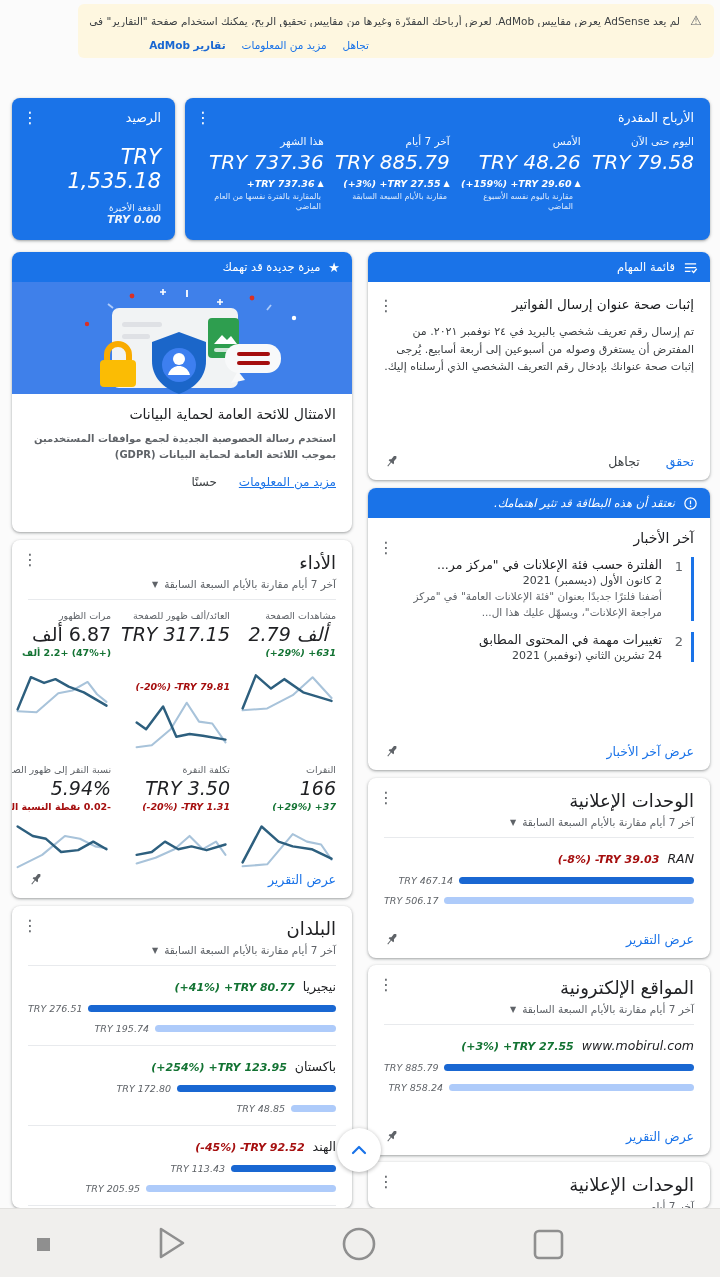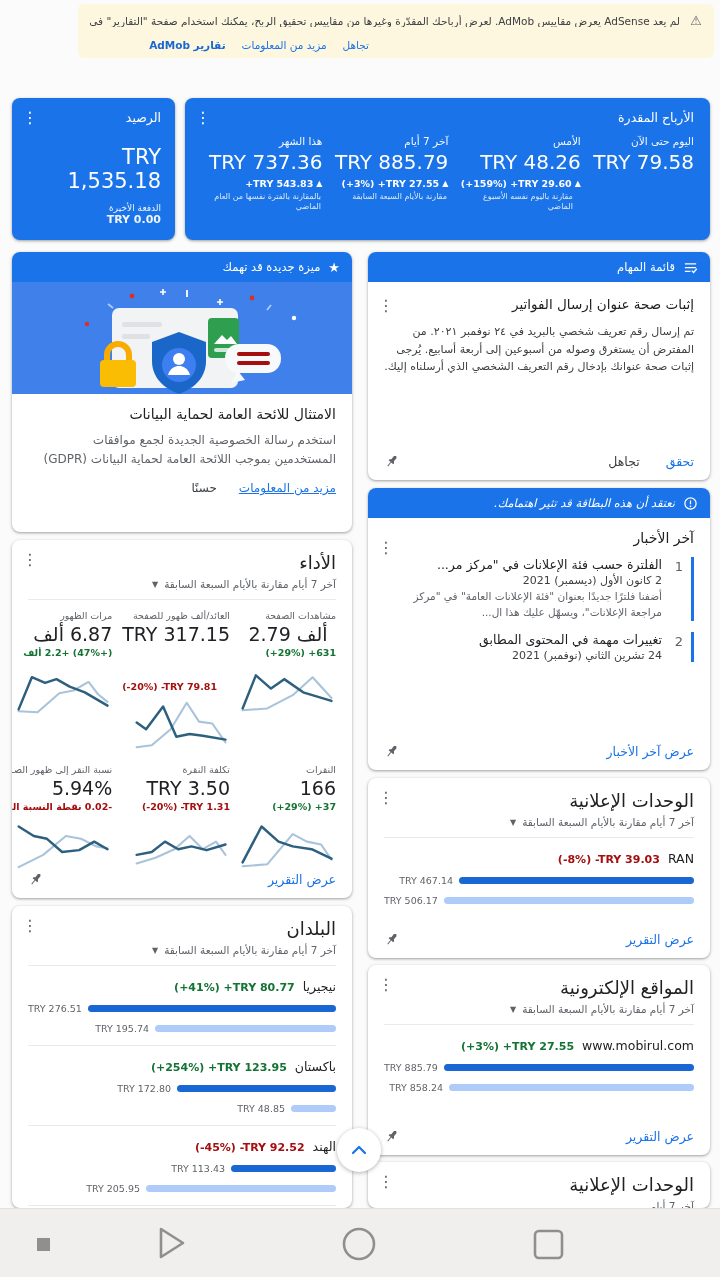--- a/index.html
+++ b/index.html
@@ -25,21 +25,21 @@
   .card.blue .dots { color:#fff; }
   .chead { height:30px; background:#1a73e8; color:#fff; display:flex; align-items:center;
            gap:8px; padding:0 12px; font-size:11.5px; }
   .ctitle { font-size:18px; color:#202124; }
   .subtl { margin-top:5px; font-size:10.5px; color:#5f6368; display:flex; align-items:center; gap:6px; }
   .caret { font-size:8px; color:#5f6368; }
   .divider { border-bottom:1px solid #e8eaed; margin-top:9px; }
   .cfoot { position:absolute; bottom:11px; left:16px; right:16px; display:flex;
            justify-content:space-between; align-items:center; flex-direction:row-reverse; }
   .report-link { font-size:12.5px; color:#1a73e8; cursor:pointer; }
-  .ltr { direction:ltr; unicode-bidi:isolate; }
+  .ltr { direction:ltr; unicode-bidi:isolate;font-style:italic; }
   .up { color:#137333; }
   .down { color:#a50e0e; }
 
   
   #balance { left:12px; top:98px; width:163px; height:142px; padding:12px 14px; }
   #earnings { left:185px; top:98px; width:525px; height:142px; padding:12px 16px; }
   .bc-title { font-size:12.5px; text-align:right; }
   .bal-amount { margin-top:20px; font-size:21px; text-align:right; }
   .bal-last { margin-top:10px; text-align:right; font-size:9px; opacity:.92; }
   .bal-last b { display:block; font-size:11px; }
@@ -50,21 +50,21 @@
   .ecol .chg { margin-top:4px; font-size:9.5px; font-weight:bold; display:flex;
                justify-content:flex-start; gap:3px; align-items:center; }
   .ecol .note { margin-top:3px; font-size:8px; line-height:1.3; opacity:.85; max-width:112px; margin-right:auto; margin-left:0; }
   .arr { font-size:8px; }
 
   
   #gdpr { left:12px; top:252px; width:340px; height:280px; }
   .illo { width:340px; height:112px; display:block; }
   .gdpr-body { padding:12px 16px 0; text-align:right; }
   .gdpr-title { font-size:14px; }
-  .gdpr-text { margin-top:9px; font-size:12px; line-height:1.55; color:#5f6368; }
+  .gdpr-text { margin-top:9px; font-size:10px; line-height:1.55; color:#5f6368;font-weight:bold; }
   .gdpr-links { margin-top:13px; display:flex; gap:22px; justify-content:flex-start; }
   .gdpr-links .lnk { font-size:12px; color:#1a73e8; cursor:pointer; }
   .gdpr-links .lnk.u { text-decoration:underline; }
   .gdpr-links .lnk.plain { color:#3c4043; }
 
   
   #tasks { left:368px; top:252px; width:342px; height:228px; }
   .task-body { position:relative; padding:14px 16px 0; text-align:right; }
   .task-title { font-size:13.5px; padding-left:24px; }
   .task-text { margin-top:11px; font-size:11px; line-height:1.6; color:#3c4043; }
@@ -171,21 +171,21 @@
             <span class="arr">▲</span>
             <span class="ltr">(+3%) +TRY 27.55</span>
           </div>
         <div class="note">مقارنة بالأيام السبعة السابقة</div>
       </div>
       <div class="ecol">
         <div class="lab">هذا الشهر</div>
         <div class="val ltr">TRY 737.36</div>
         <div class="chg">
             <span class="arr">▲</span>
-            <span class="ltr">+TRY 543.83</span>
+            <span class="ltr">+TRY 737.36</span>
           </div>
         <div class="note">بالمقارنة بالفترة نفسها من العام الماضي</div>
       </div>
     </div>
   </div>
 
   <div id="gdpr" class="card">
     <div class="chead">
       <span style="font-size:13px;">★</span>
       <span>ميزة جديدة قد تهمك</span>
@@ -308,21 +308,21 @@
         <div class="pm-value ltr" style="text-align:center;">2.79 ألف</div>
         <div class="pm-change up ltr" style="text-align:right;">(+29%) +631</div>
         <svg class="spark" viewBox="0 0 100 55">
           <polyline class="sl" points="2,49 28,47 55,33 76,14 96,36"></polyline>
           <polyline class="sd" points="2,47 16,12 32,26 46,16 66,30 96,39"></polyline>
         </svg>
       </div>
       <div class="pm-cell">
         <div class="pm-label">العائد/ألف ظهور للصفحة</div>
         <div class="pm-value ltr" style="text-align:right;">TRY 317.15</div>
-        <div class="pm-change down ltr" style="text-align:left;margin-top:36px;">(-20%) -TRY 79.81</div>
+        <div class="pm-change down ltr" style="text-align:right;margin-top:36px;">(-20%) -TRY 79.81</div>
         <svg class="spark" viewBox="0 0 100 55">
           <polyline class="sl" points="2,52 18,50 38,33 55,5 68,25 82,27 96,47"></polyline>
           <polyline class="sd" points="2,26 12,33 30,9 44,41 58,38 72,40 96,44"></polyline>
         </svg>
       </div>
       <div class="pm-cell">
         <div class="pm-label">مرات الظهور</div>
         <div class="pm-value">6.87 ألف</div>
         <div class="pm-change up">(+47%) +2.2 ألف</div>
         <svg class="spark" viewBox="0 0 100 55">

